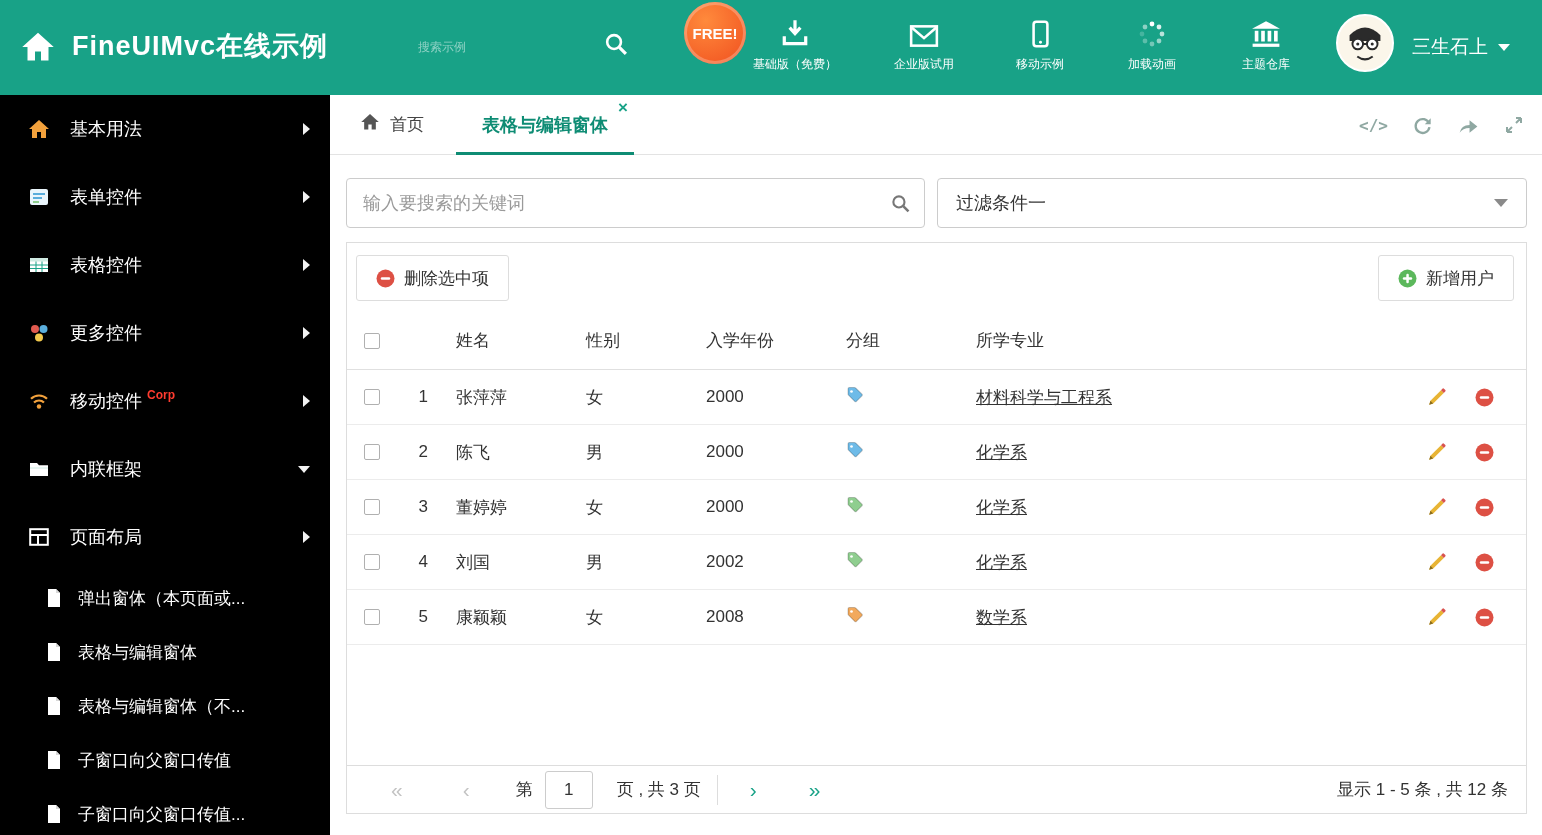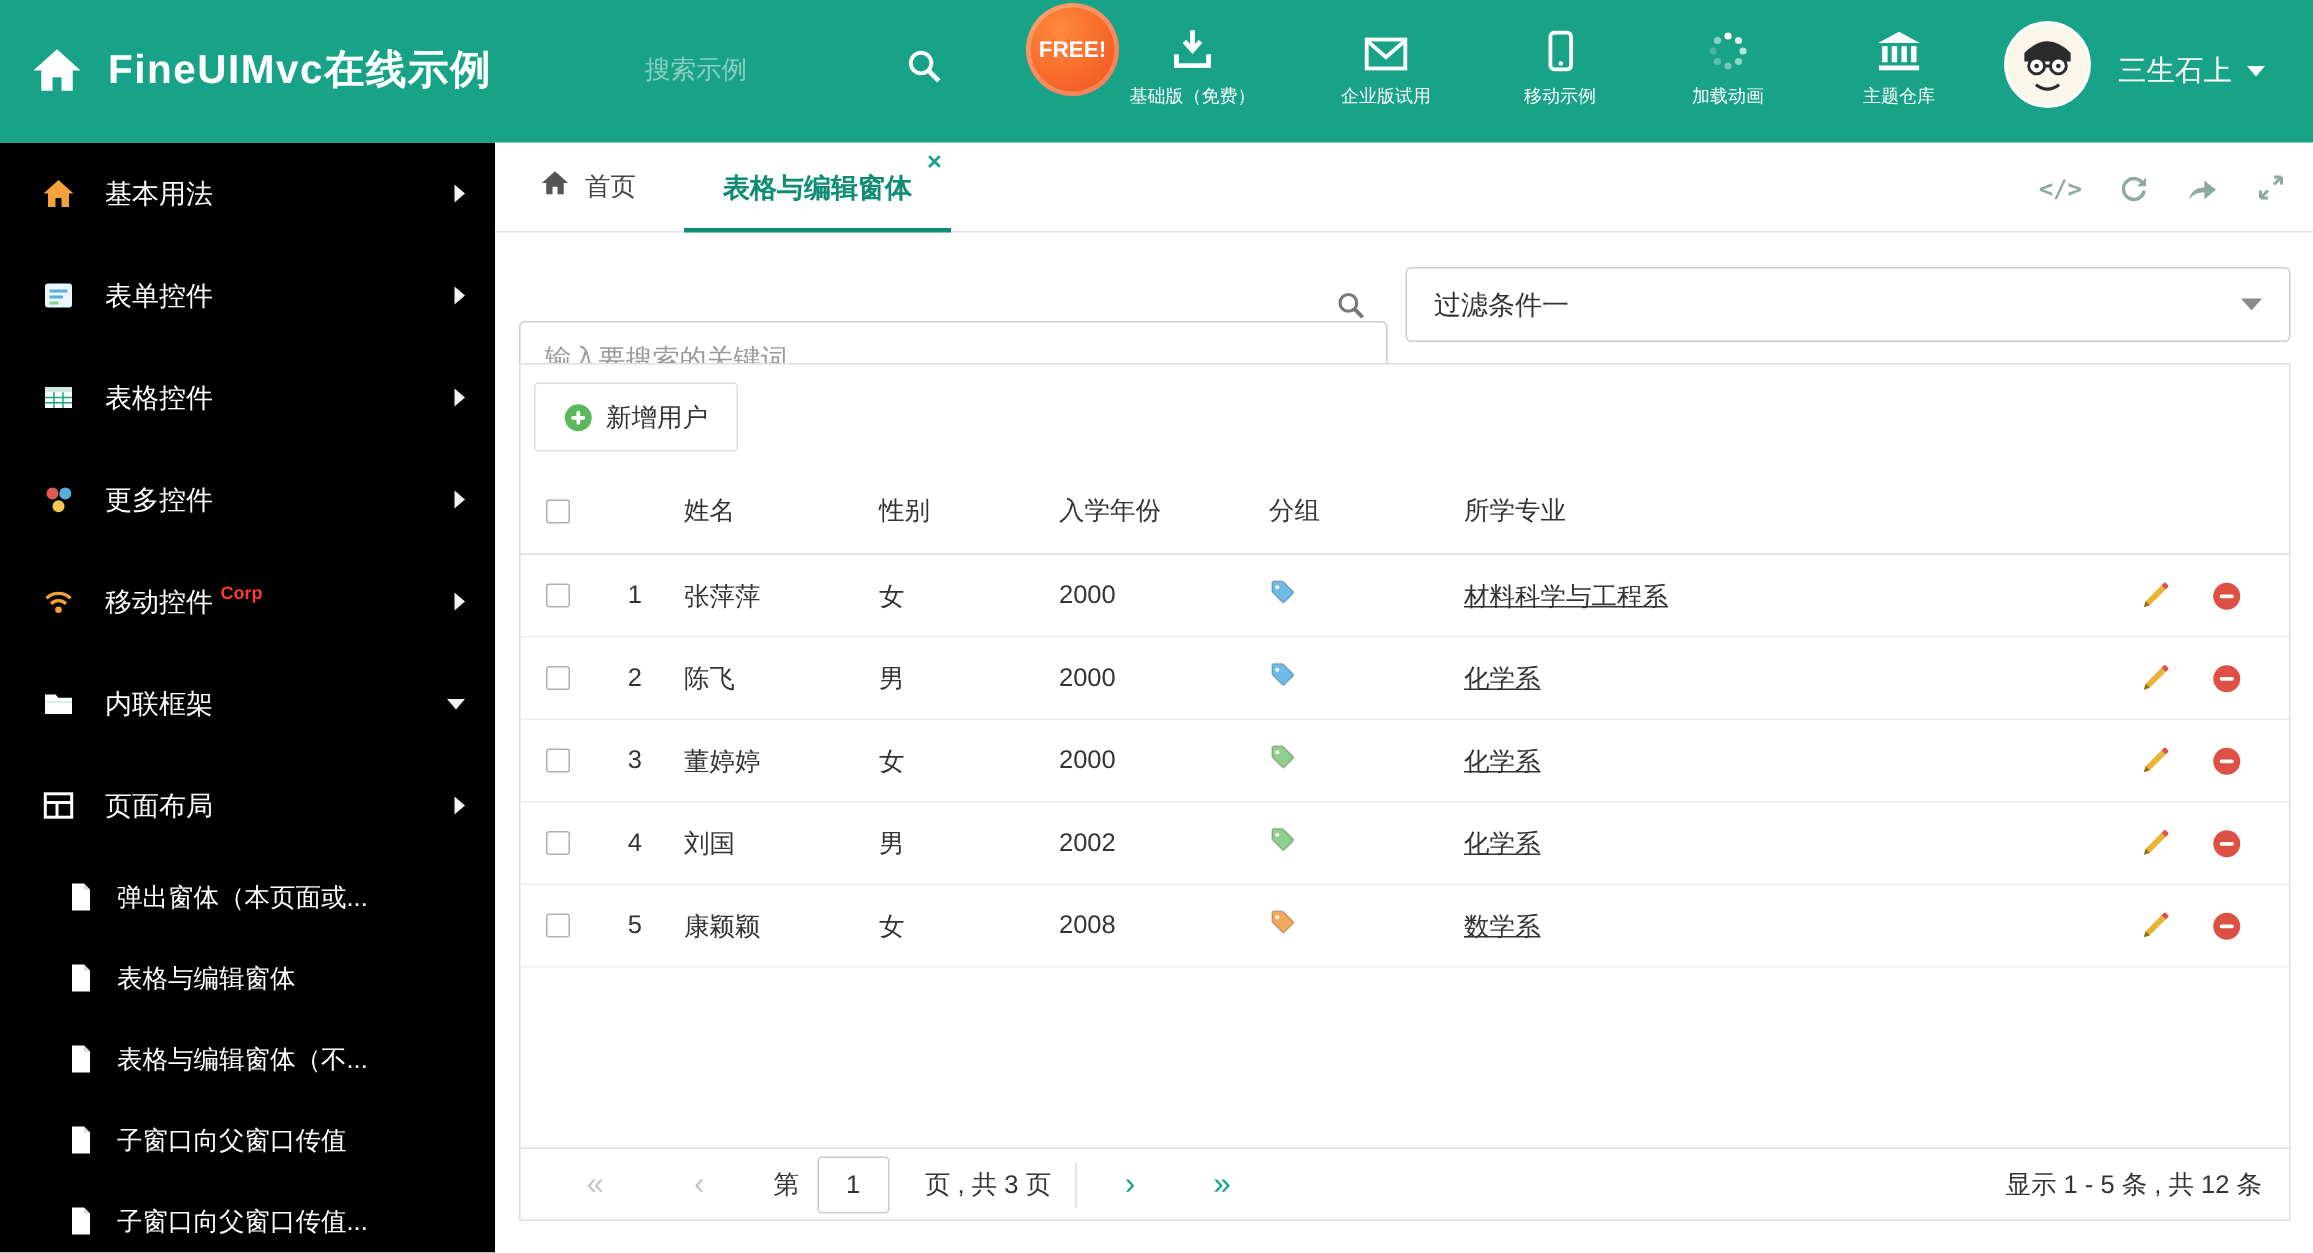--- a/index.html
+++ b/index.html
@@ -4,21 +4,21 @@
 <style>
   * { margin:0; padding:0; box-sizing:border-box; }
   html,body { width:1542px; height:835px; overflow:hidden; background:#fff;
               font-family:"Liberation Sans","DejaVu Sans",sans-serif; }
   .app { position:relative; width:1542px; height:835px; }
 
   
   .header { position:absolute; top:0; left:0; width:1542px; height:95px; background:#18A287; z-index:5; }
   .hdr-home { position:absolute; left:20px; top:29px; }
   .app-title { position:absolute; left:72px; top:28px; color:#fff; font-size:27px; font-weight:bold; letter-spacing:1px; }
-  .hdr-search-input { position:absolute; left:430px; top:30px; width:165px; height:34px; background:transparent; border:none; outline:none; color:#fff; font-size:17px;font-family:Liberation Serif, serif; }
+  .hdr-search-input { position:absolute; left:418px; top:30px; width:165px; height:34px; background:transparent; border:none; outline:none; color:#fff; font-size:12px;font-family:Liberation Serif, serif; }
   .hdr-search-input::placeholder { color:rgba(255,255,255,.5); }
   .hdr-mag { position:absolute; left:603px; top:31px; }
   .free-badge { position:absolute; left:684px; top:2px; width:62px; height:62px; border-radius:50%;
                 background:radial-gradient(circle at 35% 30%, #FF8A3C, #F04E1E);
                 box-shadow:inset 0 0 0 3px rgba(255,255,255,.25);
                 display:flex; align-items:center; justify-content:center;
                 color:#fff; font-size:15px; font-weight:bold; z-index:6; }
   .hdr-nav { position:absolute; left:730px; top:12px; display:flex; gap:8px; }
   .hdr-nav-item { display:flex; flex-direction:column; align-items:center; justify-content:flex-start; gap:8px; color:#fff; cursor:pointer; padding-top:6px; }
   .hdr-nav-item .nav-ic { height:30px; display:flex; align-items:flex-end; }
@@ -46,21 +46,21 @@
   .tab { display:flex; align-items:center; gap:10px; padding:0 14px; font-size:17px; color:#444; cursor:pointer; }
   .tab.active { position:relative; color:#0E8C74; font-weight:bold; font-size:18px; padding:0 26px; margin-left:18px; }
   .tab.active::after { content:""; position:absolute; left:0; right:0; bottom:-1px; height:3px; background:#0E8C74; }
   .tab-close { position:absolute; top:4px; right:6px; color:#18A287; font-size:17px; font-weight:bold; line-height:1; cursor:pointer; }
   .tab-actions { position:absolute; right:18px; top:0; height:60px; display:flex; align-items:center; gap:24px; color:#8FA8A2; }
   .tab-actions .ta { cursor:pointer; display:flex; align-items:center; }
   .code-glyph { font-family:"DejaVu Sans Mono",monospace; font-size:16px; font-weight:bold; color:#8FA8A2; }
 
   .filter-row { display:flex; gap:12px; padding:23px 15px 0 16px; }
   .search-box { position:relative; width:579px; height:50px; }
-  .search-box input { width:100%; height:100%; border:1px solid #ccc; border-radius:4px; padding:0 44px 0 16px; font-size:18px; color:#333; outline:none; font-family:inherit;margin-top:36px; }
+  .search-box input { width:100%; height:100%; border:1px solid #ccc; border-radius:4px; padding:0 44px 0 16px; font-size:18px; color:#333; outline:none; font-family:inherit; }
   .search-box input::placeholder { color:#9a9a9a; }
   .search-box .mag { position:absolute; right:14px; top:15px; }
   .select-box { flex:1; height:50px; border:1px solid #ccc; border-radius:4px; display:flex; align-items:center; justify-content:space-between; padding:0 18px; font-size:18px; color:#333; cursor:pointer; }
   .caret-down-gray { width:0; height:0; border-left:7px solid transparent; border-right:7px solid transparent; border-top:8px solid #8a8a8a; }
 
   .panel { position:relative; margin:14px 15px 0 16px; height:572px; border:1px solid #ddd; background:#fff; }
   .panel-toolbar { display:flex; justify-content:space-between; padding:12px 12px 11px 9px; }
   .btn { display:inline-flex; align-items:center; gap:9px; height:46px; padding:0 19px; background:#fff; border:1px solid #ddd; border-radius:3px; font-size:17px; color:#333; cursor:pointer; font-family:inherit; }
 
   .grid-head, .grid-row { display:grid; grid-template-columns:49px 46px 130px 120px 140px 130px 1fr 141px; align-items:center; }
@@ -369,20 +369,27 @@
       </div>
       <div class="select-box">
         <span>过滤条件一</span>
         <span class="caret-down-gray"></span>
       </div>
     </div>
 
     <div class="panel">
 
       <div class="panel-toolbar">
+        <button class="btn">
+          <svg width="19" height="19" viewBox="0 0 19 19">
+              <circle cx="9.5" cy="9.5" r="9" fill="#DD5044"></circle>
+              <rect x="4.8" y="8.3" width="9.4" height="2.5" rx="1.2" fill="#fff"></rect>
+            </svg>
+          <span>删除选中项</span>
+        </button>
         <button class="btn">
           <svg width="19" height="19" viewBox="0 0 19 19">
               <circle cx="9.5" cy="9.5" r="9" fill="#5CB85C"></circle>
               <rect x="4.8" y="8.3" width="9.4" height="2.5" rx="1.2" fill="#fff"></rect>
               <rect x="8.3" y="4.8" width="2.5" height="9.4" rx="1.2" fill="#fff"></rect>
             </svg>
           <span>新增用户</span>
         </button>
       </div>
 

